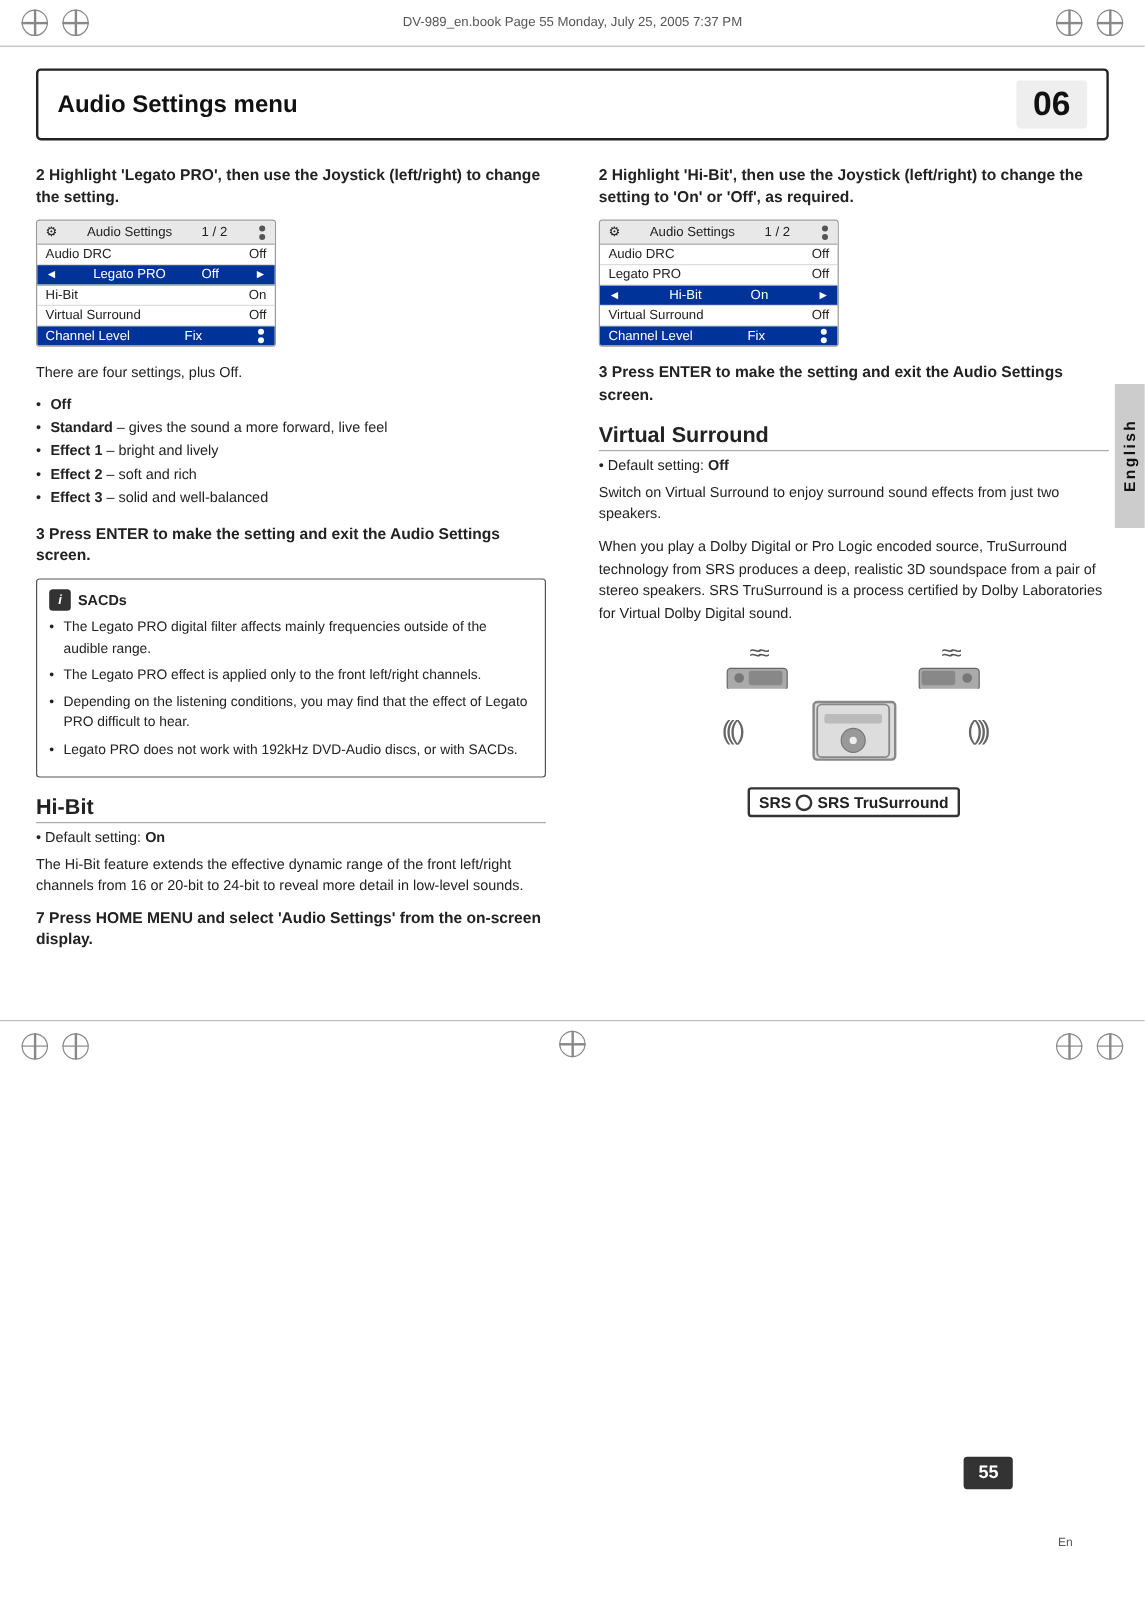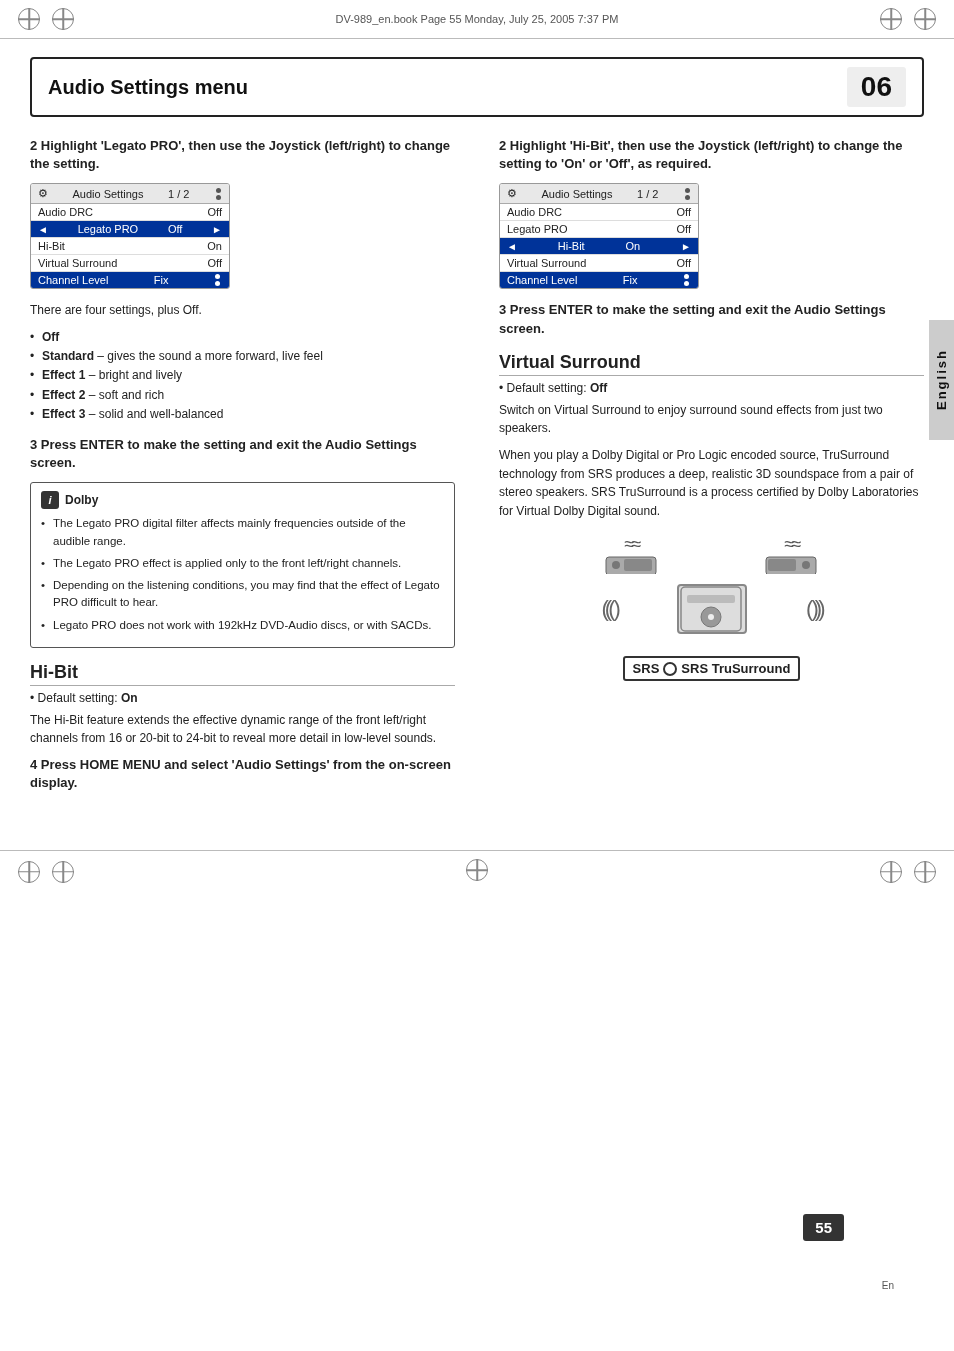--- a/index.html
+++ b/index.html
@@ -455,34 +455,34 @@
           <li><strong>Effect 1</strong> – bright and lively</li>
           <li><strong>Effect 2</strong> – soft and rich</li>
           <li><strong>Effect 3</strong> – solid and well-balanced</li>
         </ul>
 
         <div class="step-heading">3   Press ENTER to make the setting and exit the Audio Settings screen.</div>
 
         <div class="note-box">
           <div class="note-header">
             <div class="note-icon">i</div>
-            <span>Dolby</span>
+            <span>SACDs</span>
           </div>
           <ul class="note-list">
             <li>The Legato PRO digital filter affects mainly frequencies outside of the audible range.</li>
             <li>The Legato PRO effect is applied only to the front left/right channels.</li>
             <li>Depending on the listening conditions, you may find that the effect of Legato PRO difficult to hear.</li>
             <li>Legato PRO does not work with 192kHz DVD-Audio discs, or with SACDs.</li>
           </ul>
         </div>
 
         <div class="section-heading">Hi-Bit</div>
         <p class="sub-bullet">Default setting: <strong>On</strong></p>
         <p class="body-text">The Hi-Bit feature extends the effective dynamic range of the front left/right channels from 16 or 20-bit to 24-bit to reveal more detail in low-level sounds.</p>
-        <div class="step-heading">4   Press HOME MENU and select 'Audio Settings' from the on-screen display.</div>
+        <div class="step-heading">7   Press HOME MENU and select 'Audio Settings' from the on-screen display.</div>
 
       </div>
 
       <div class="col-right">
 
         <div class="step-heading">2   Highlight 'Hi-Bit', then use the Joystick (left/right) to change the setting to 'On' or 'Off', as required.</div>
 
         <div class="audio-table">
           <div class="audio-table-header">
             <span>⚙</span>

